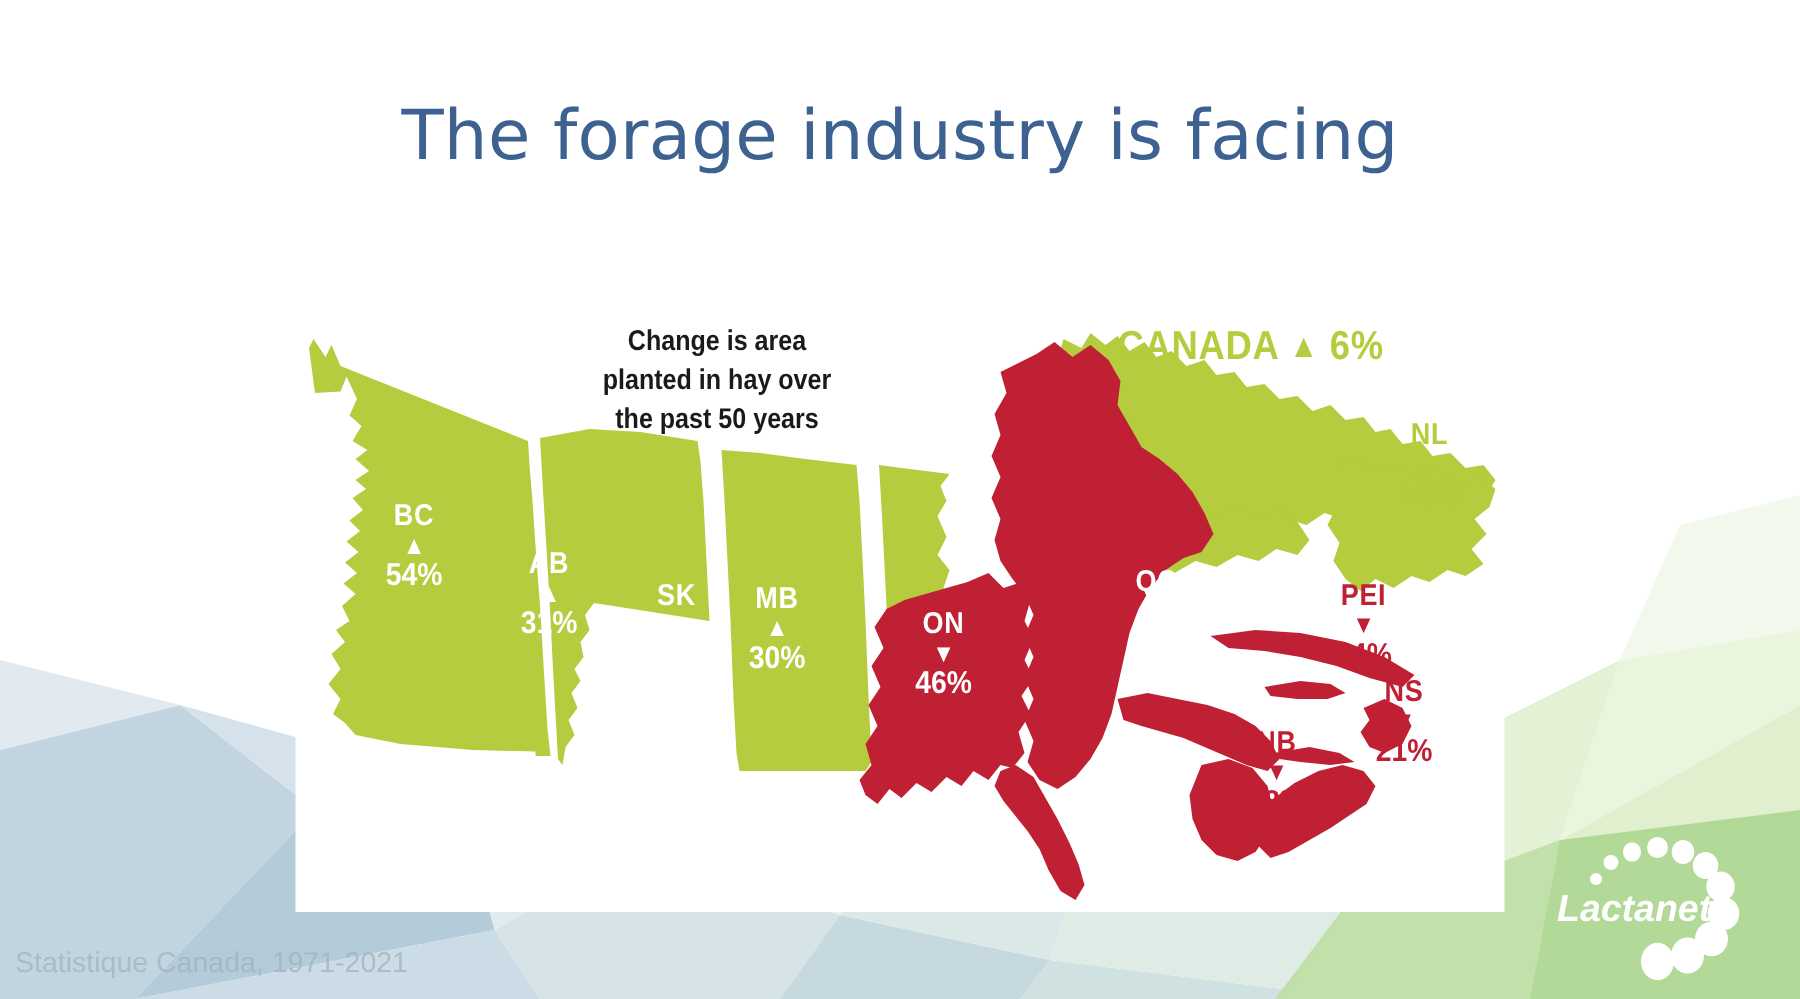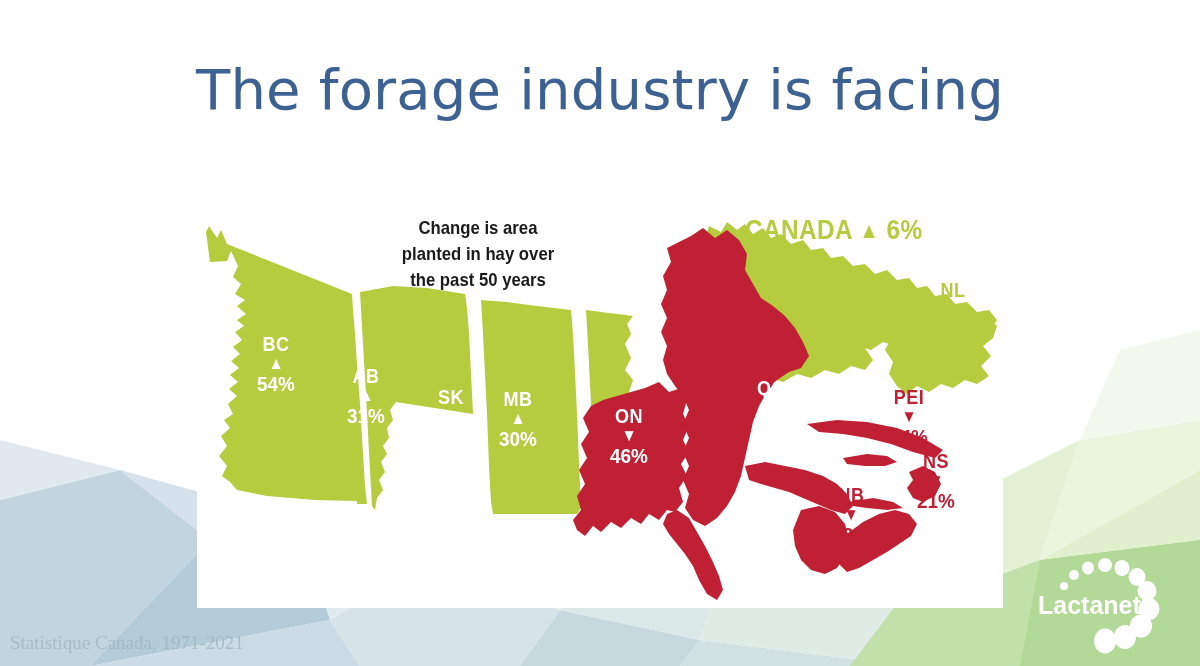--- a/index.html
+++ b/index.html
@@ -12,21 +12,21 @@
   
   #slide{position:absolute;inset:0;background:#ffffff;overflow:hidden;}
   .poly-bg{position:absolute;inset:0;}
   .poly-bg svg{position:absolute;inset:0;width:1200px;height:666px;display:block;}
 
   
   .title{
     position:absolute;left:0;right:0;top:58px;
     text-align:center;
     color:#3d6190;
-    font-size:56px;
+    font-size:46px;
     line-height:64px;
     font-weight:400;
     letter-spacing:0.2px;
     font-family:"DejaVu Sans", sans-serif;
   }
   .title .l2{display:block;}
 
   
   .card{
     position:absolute;left:197px;top:214px;width:806px;height:394px;
@@ -80,25 +80,25 @@
   .plabel.white{color:#ffffff;}
   .plabel.green{color:#b5cc3e;}
   .plabel.red{color:#bf2034;}
 
   
   .source{
     position:absolute;left:10px;top:632px;
     color:#9fb3bd;
     opacity:.75;
     font-size:19px;
-    font-family:Liberation Serif, serif;
-  }
-
-  
-  .logo{position:absolute;left:1020px;top:548px;width:180px;height:118px;}
+    font-family:Liberation Sans, sans-serif;
+  }
+
+  
+  .logo{position:absolute;left:1020px;top:548px;width:180px;height:118px;font-style:italic;}
   .logo svg{display:block;}
 </style>
 </head>
 <body>
 
 <div id="slide">
 
   <div class="poly-bg">
     <svg viewBox="0 0 1200 666" preserveAspectRatio="none" aria-hidden="true">
       <defs>

